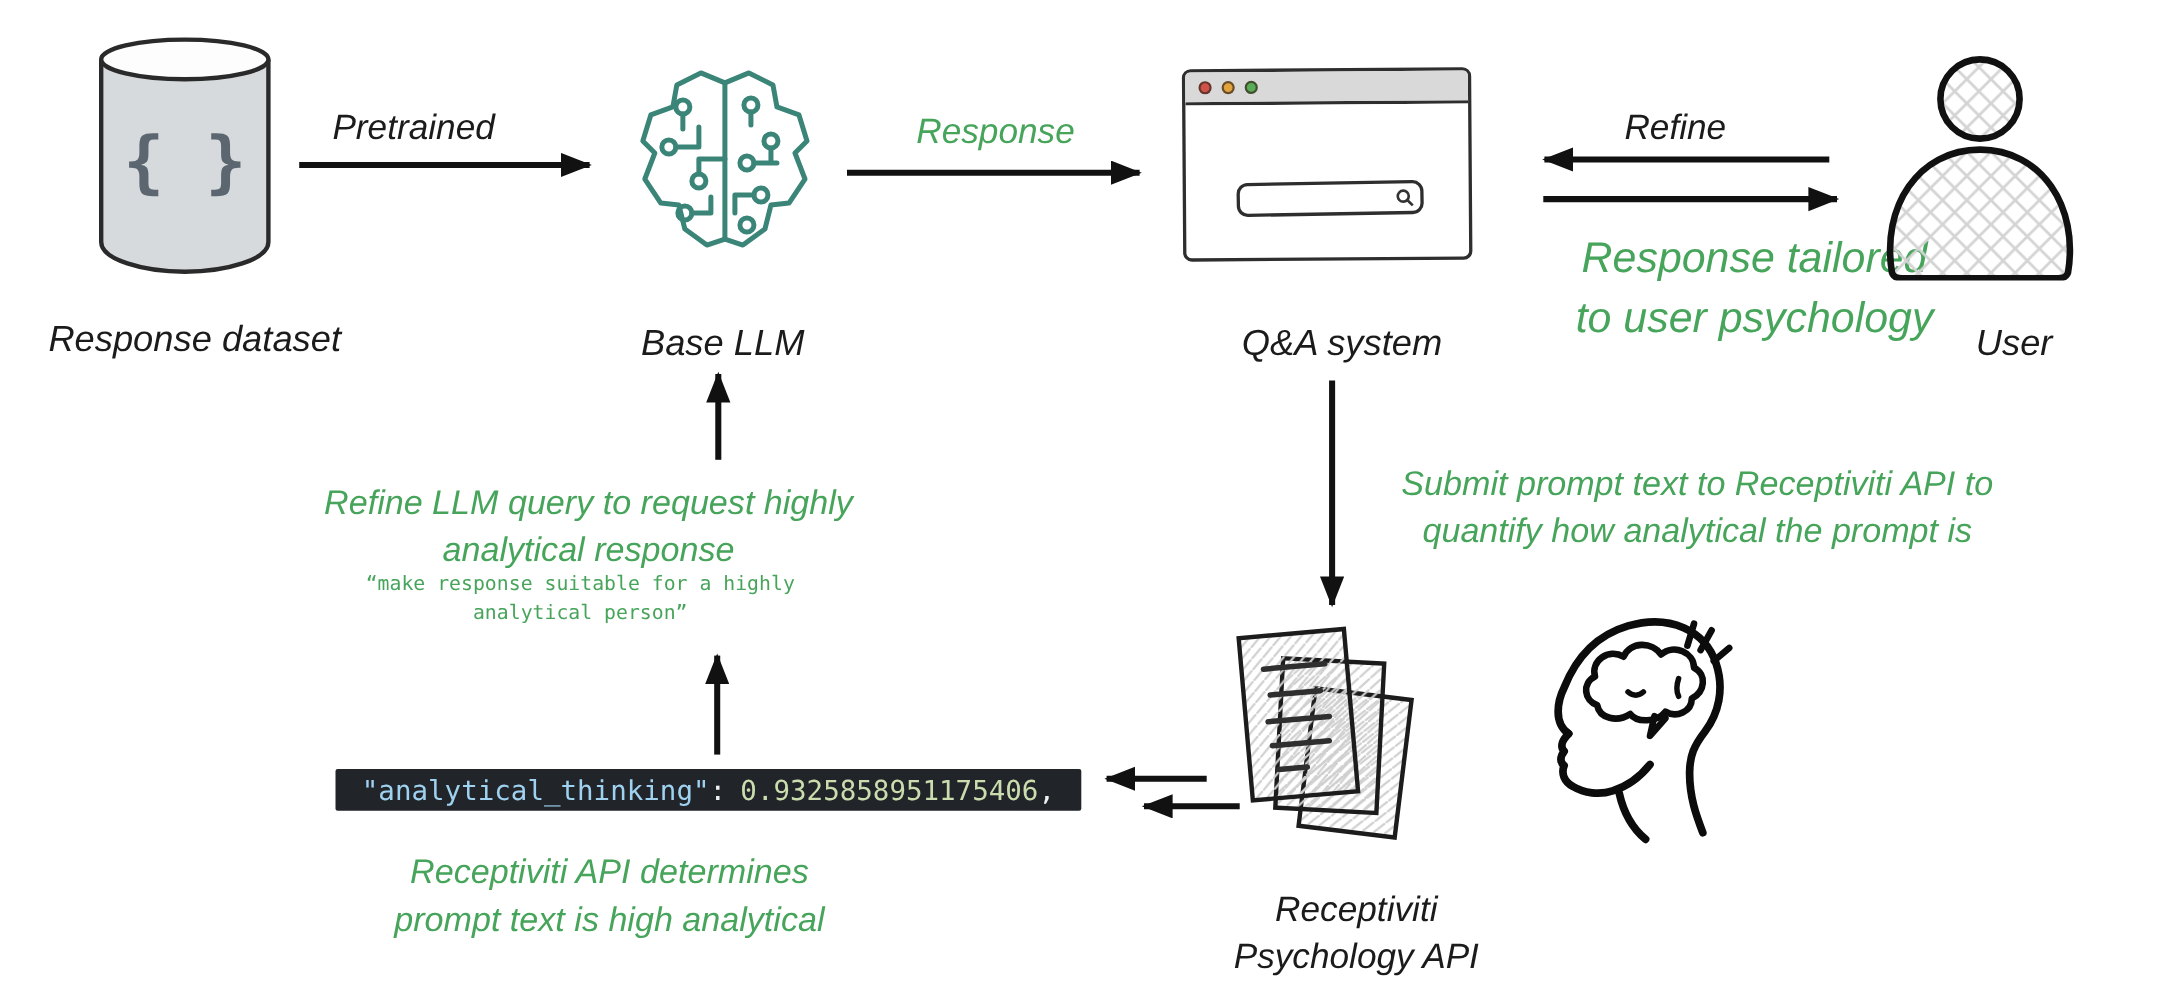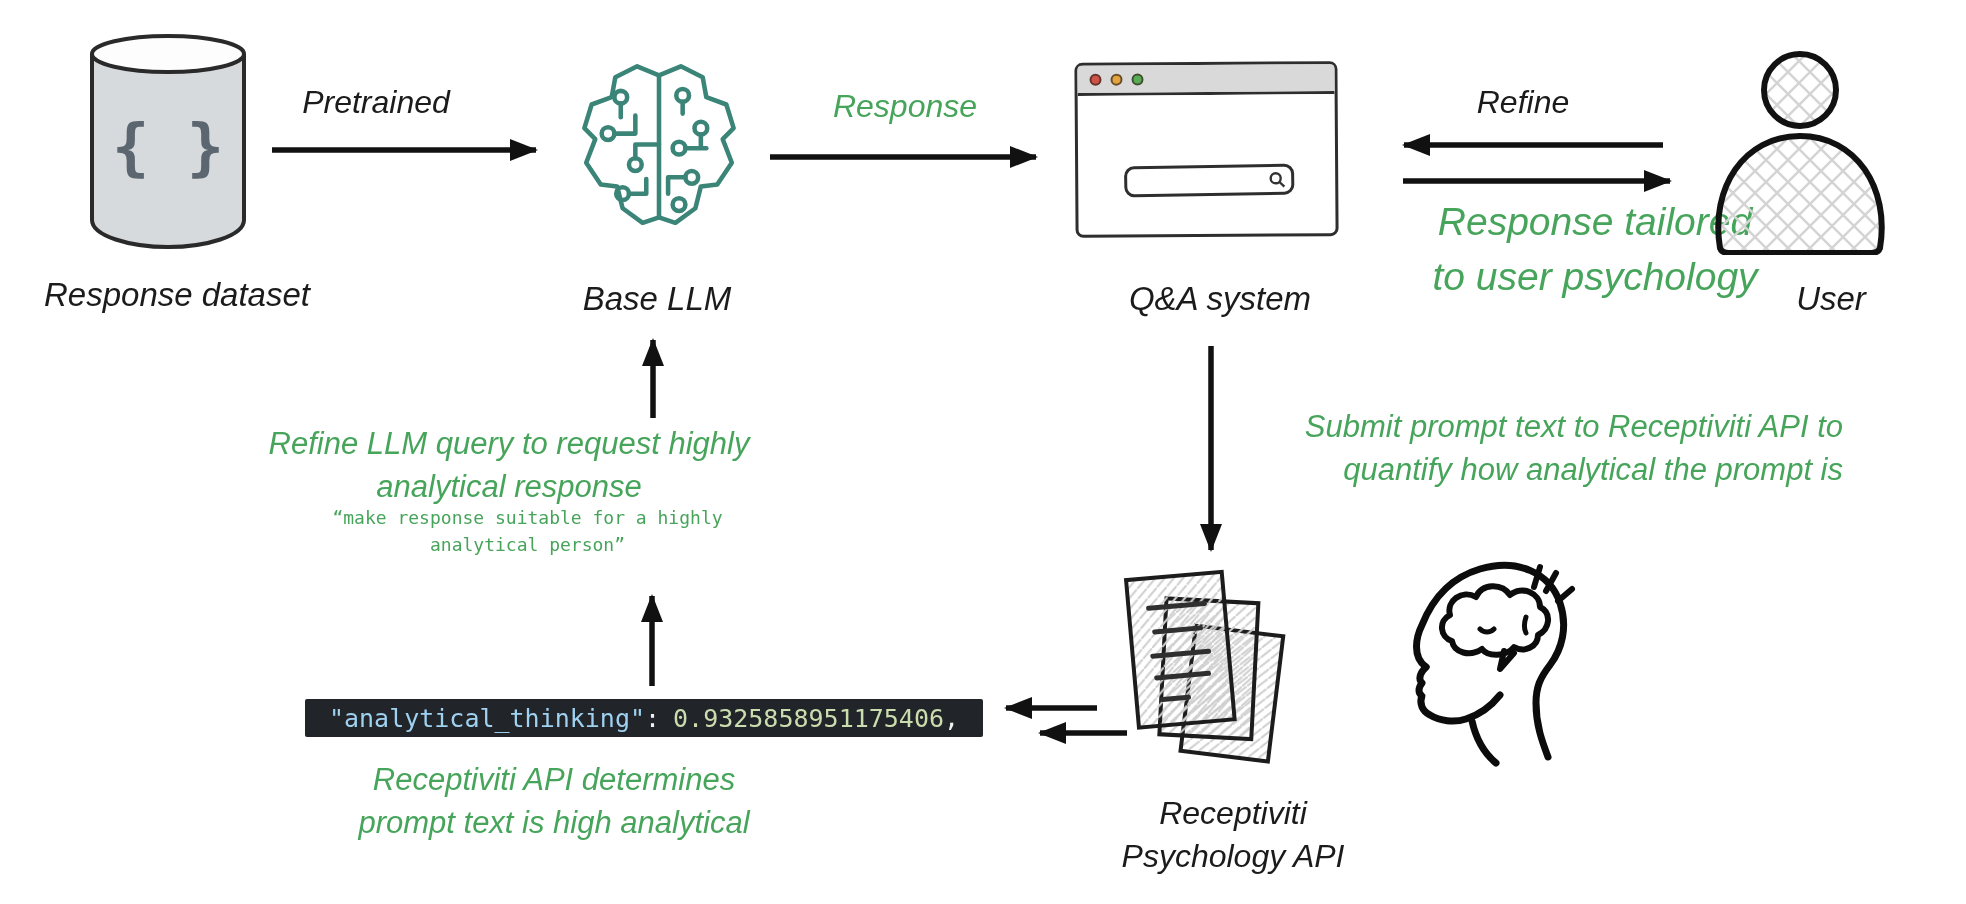--- a/index.html
+++ b/index.html
@@ -5,27 +5,27 @@
   :root{
     --green:#47a45b; --teal:#3b8578; --ink:#1b1b1b;
     --code-bg:#212529; --code-key:#9fd1f1; --code-value:#cbdcae; --code-punct:#f2f2f2;
   }
   html,body{margin:0;padding:0;background:#fff;}
   .canvas{position:relative;width:1966px;height:904px;background:#fff;overflow:hidden;
           font-family:"Liberation Sans",sans-serif;}
   .overlay{position:absolute;left:0;top:0;width:1966px;height:904px;pointer-events:none;}
   .arrow{stroke:#111;stroke-width:5.5;}
   .icon{position:absolute;}
-  .lbl{position:absolute;font-style:italic;color:var(--ink);text-align:center;white-space:pre-line;line-height:1.4;}
+  .lbl{position:absolute;font-style:italic;color:var(--ink);text-align:center;white-space:pre-line;line-height:1.4;margin-top:13px;}
   .green{color:var(--green);}
   .sz-node{font-size:33px;}
   .sz-edge{font-size:32px;}
   .sz-note{font-size:31px;}
   .quote{font-family:"DejaVu Sans Mono",monospace;font-style:normal;font-size:18px;line-height:1.5;}
-  .left{text-align:right;}
+  .left{text-align:center;}
   
   .qa-win{position:absolute;left:1075px;top:62px;width:263px;height:175px;border:3.5px solid #2e2e2e;
           border-radius:8px;background:#fff;transform:rotate(-0.4deg);box-sizing:border-box;}
   .qa-head{height:27px;background:#d9d9d9;border-bottom:3px solid #2e2e2e;border-radius:4px 4px 0 0;
            display:flex;align-items:center;gap:9px;padding-left:12px;}
   .dot{width:12px;height:12px;border-radius:50%;border:2px solid rgba(55,40,30,.7);box-sizing:border-box;}
   .dot.r{background:#cf5349;} .dot.y{background:#e2a43e;} .dot.g{background:#58ac55;}
   .qa-search{position:absolute;left:46px;top:100px;width:170px;height:31px;border:3.5px solid #2e2e2e;
              border-radius:10px;transform:rotate(-0.6deg);box-sizing:border-box;}
   .qa-search svg{position:absolute;right:5px;top:4px;}
@@ -119,21 +119,21 @@
       </pattern>
     </defs>
     <circle cx="100" cy="40" r="36" fill="url(#xhatch)" stroke="#111" stroke-width="6"></circle>
     <path d="M20,198 C10,138 44,86 100,86 C156,86 190,138 180,198 C179,201 176,203 171,203 L29,203 C24,203 21,201 20,198 Z" fill="url(#xhatch)" stroke="#111" stroke-width="6"></path>
   </svg>
   <div class="lbl sz-node" style="left:1733px;top:276px;width:196px;">User</div>
 
   <div class="lbl sz-note green left" style="left:1243px;top:405px;width:600px;">Submit prompt text to Receptiviti API to
 quantify how analytical the prompt is</div>
 
-  <div class="lbl sz-note green" style="left:219px;top:422px;width:580px;">Refine LLM query to request highly
+  <div class="lbl sz-note green" style="left:245px;top:422px;width:580px;">Refine LLM query to request highly
 analytical response</div>
   <div class="lbl quote green" style="left:255px;top:504px;width:545px;">“make response suitable for a highly
 analytical person”</div>
 
   <div class="code">
     <span class="k">"analytical_thinking"</span>
       <span class="p">:</span>
       <span class="sp"></span>
       <span class="v">0.9325858951175406</span>
       <span class="p">,</span>

